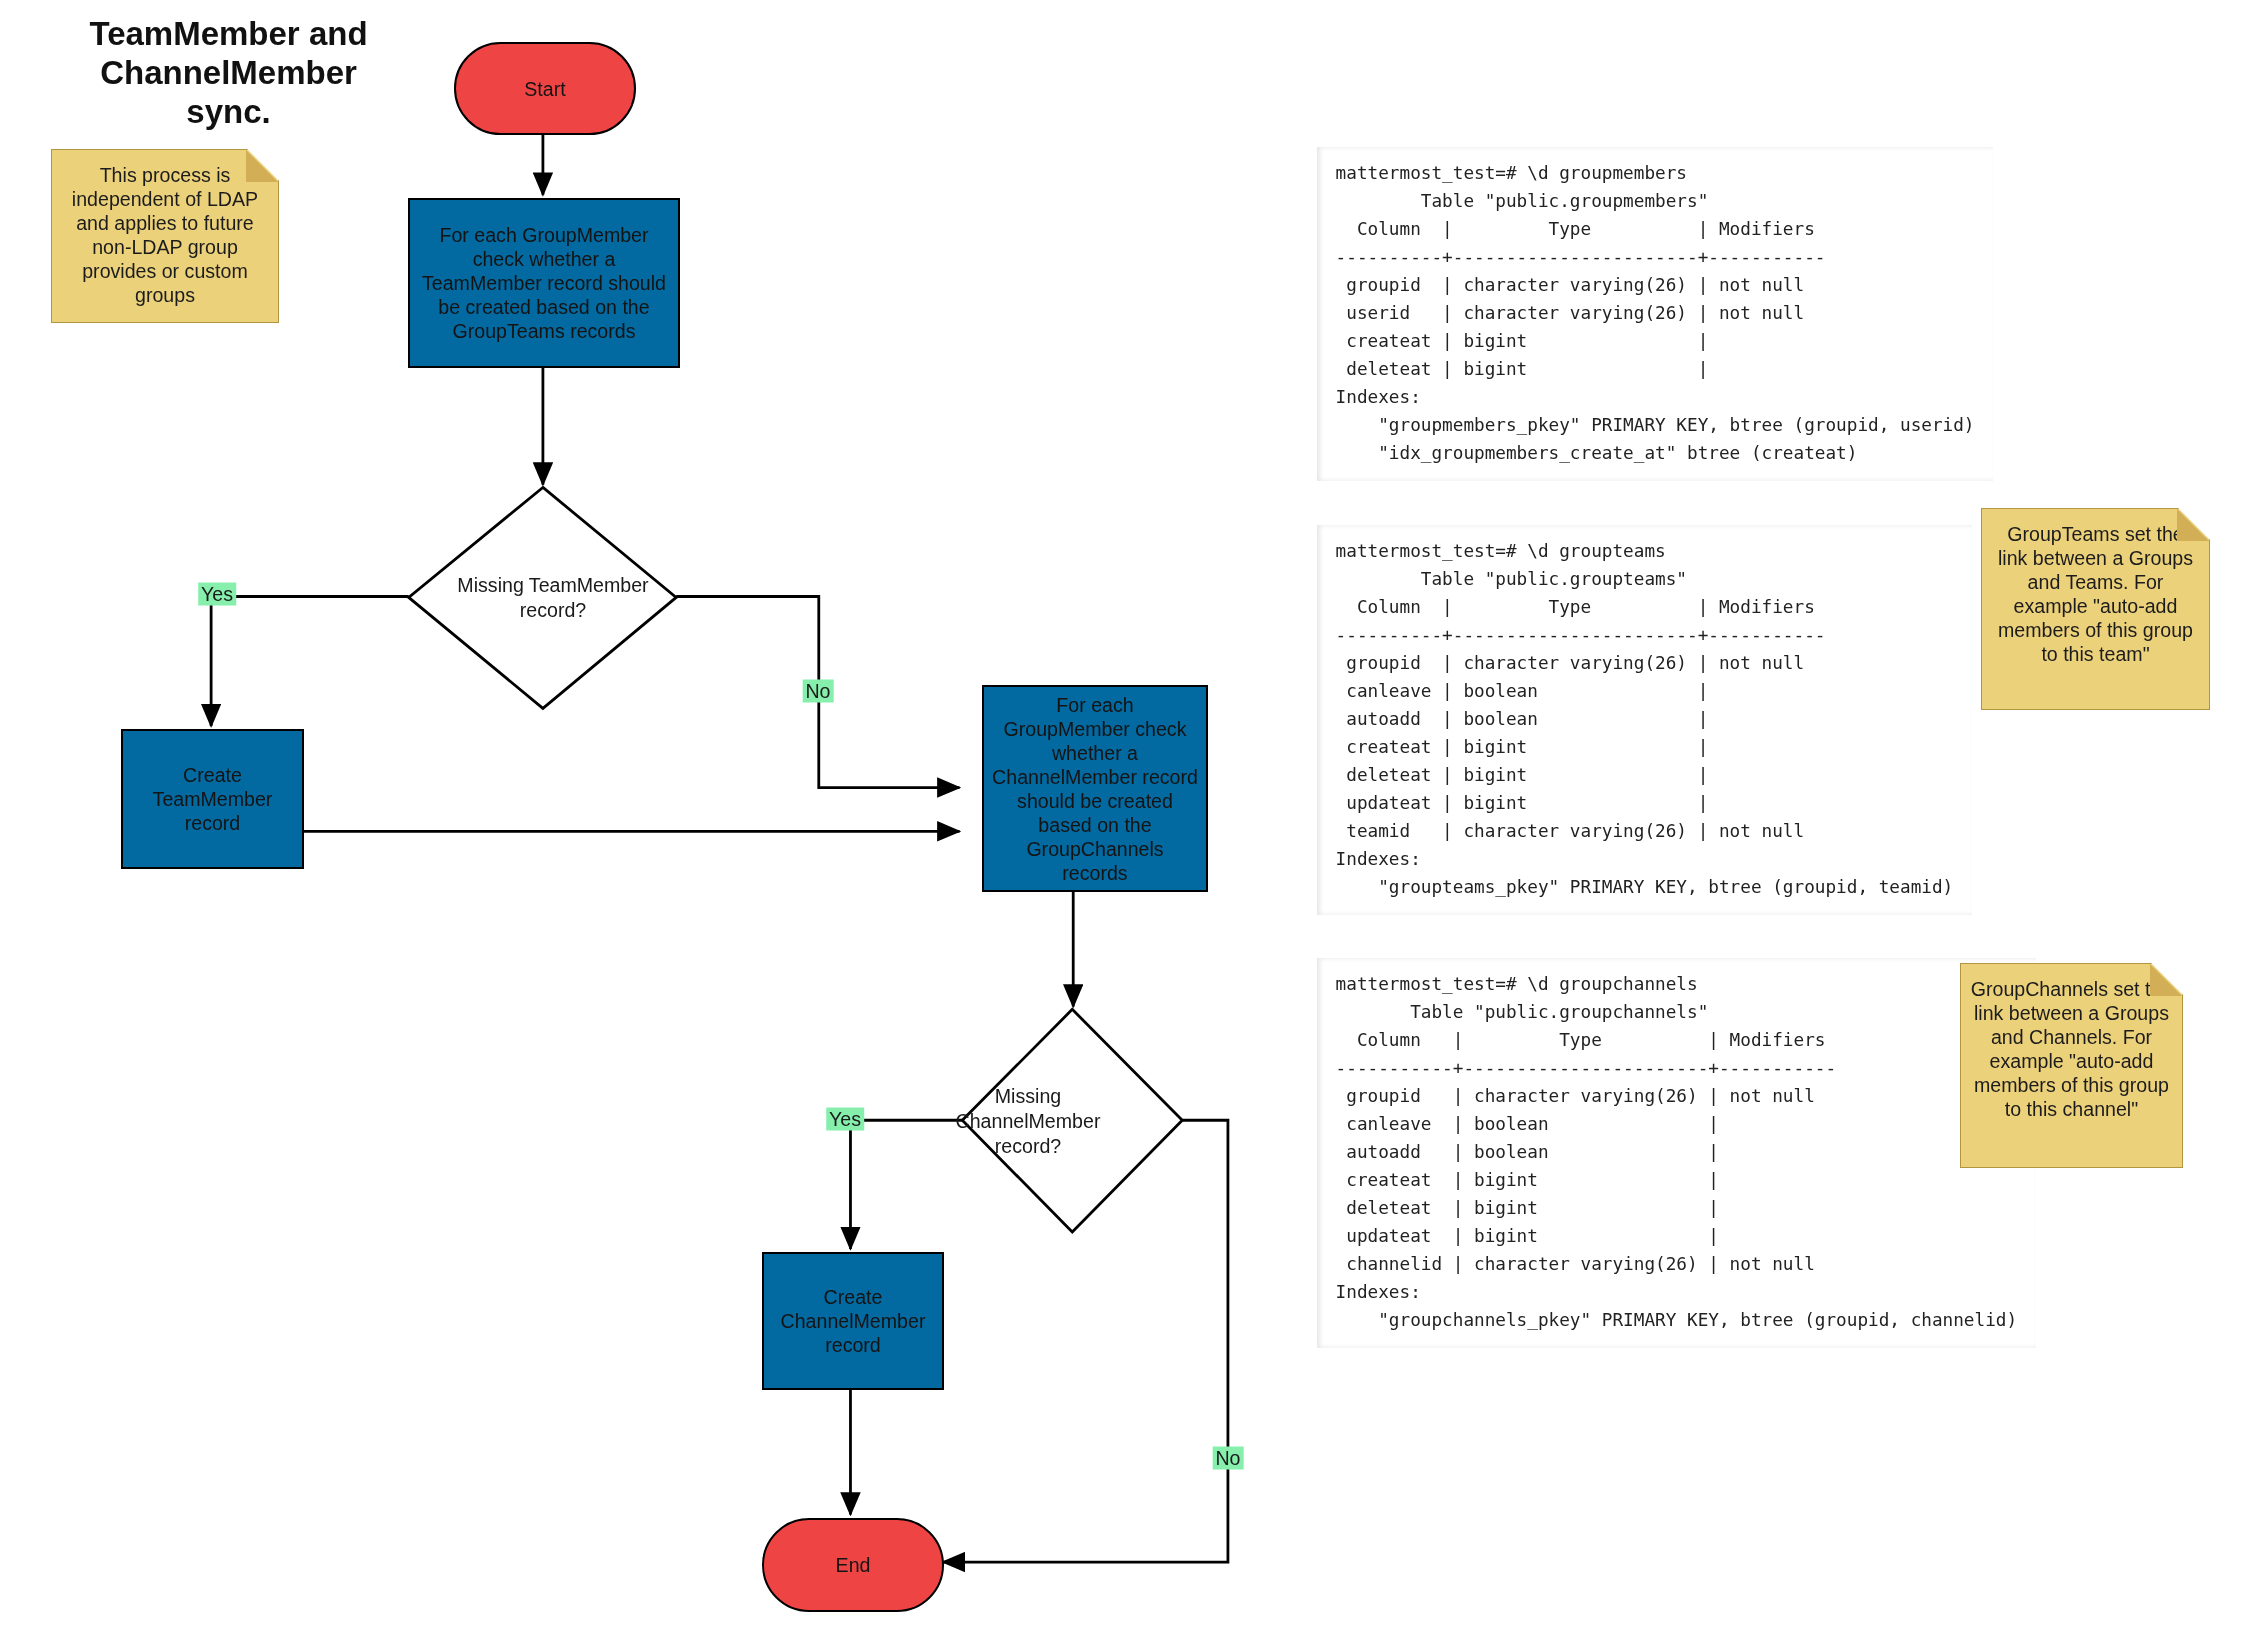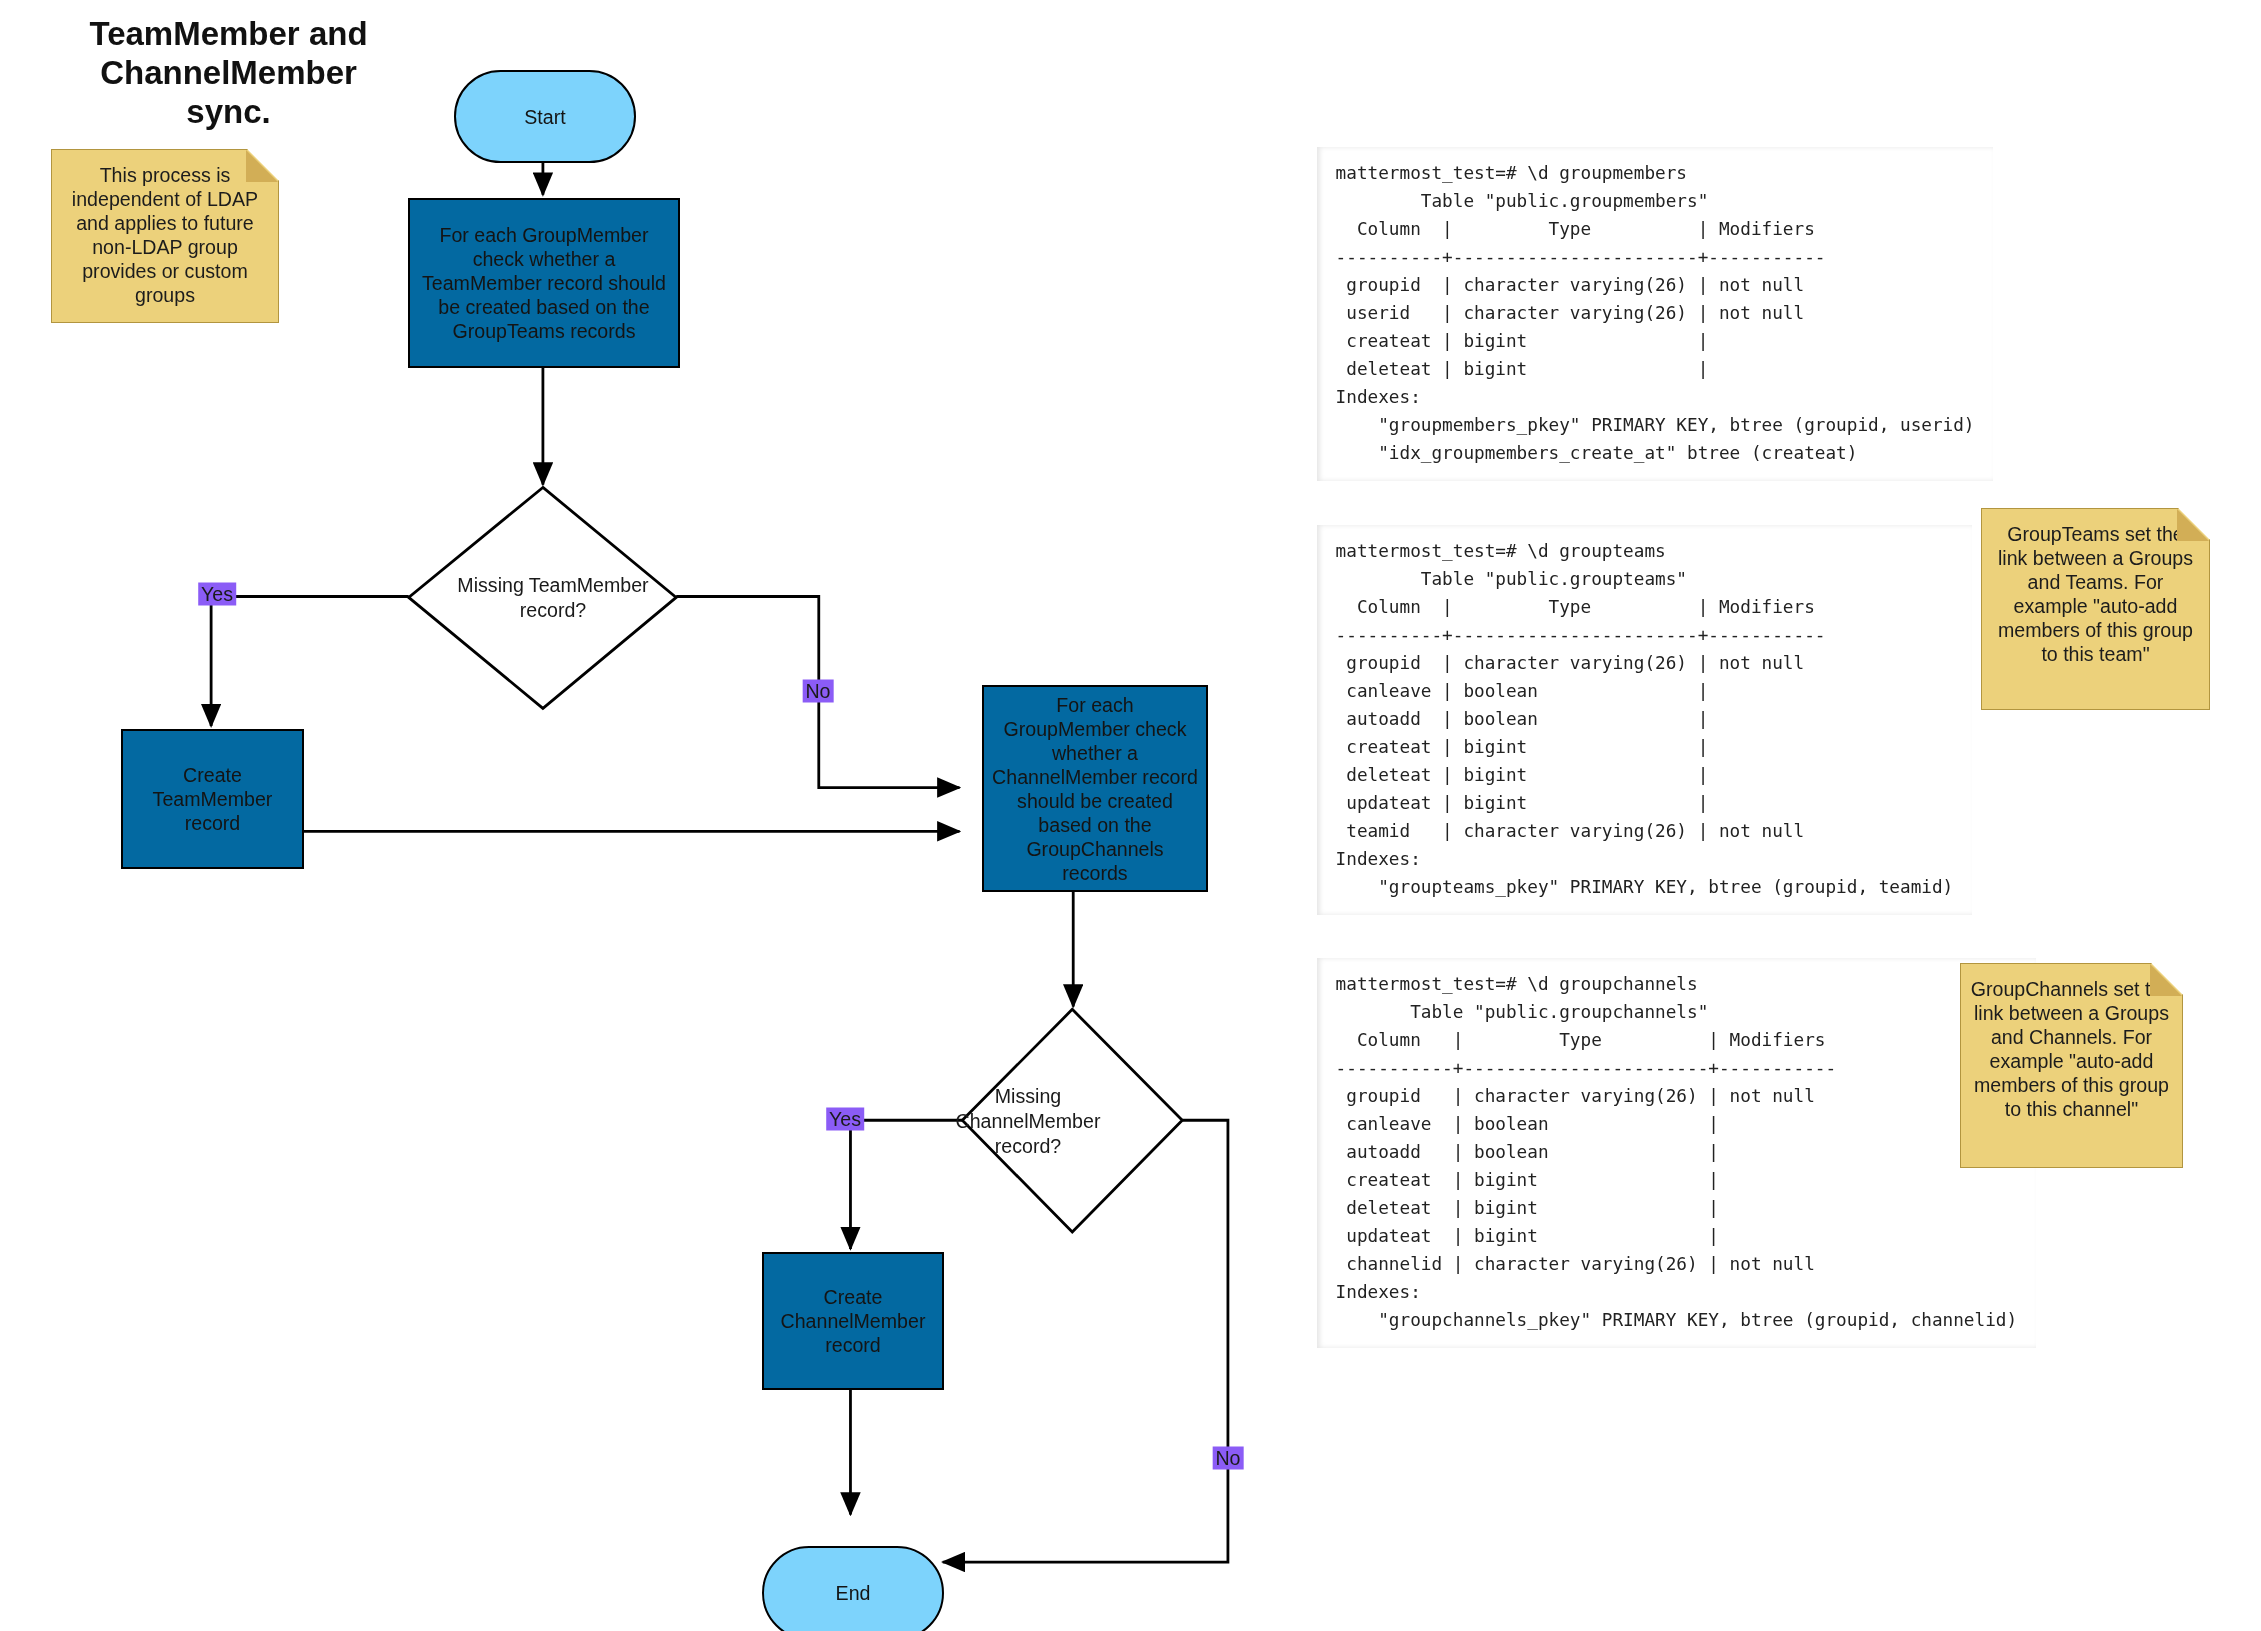--- a/index.html
+++ b/index.html
@@ -4,24 +4,24 @@
 <style>
   html,body{margin:0;padding:0;background:#ffffff;}
   #canvas{
     position:relative;width:2262px;height:1631px;background:#ffffff;overflow:hidden;
     font-family:"Liberation Sans", sans-serif;color:#1a1a1a;
   }
   #edges{position:absolute;left:0;top:0;width:2262px;height:1631px;z-index:1;}
   .shape{position:absolute;z-index:2;display:flex;align-items:center;justify-content:center;
          text-align:center;white-space:pre-line;font-size:19.6px;line-height:24px;color:#141414;}
   .box{background:#0369a1;border:2.8px solid #000000;}
-  .stadium{background:#7dd3fc;border:2.8px solid #000000;border-radius:47px;margin-top:28px;}
+  .stadium{background:#ef4444;border:2.8px solid #000000;border-radius:47px;}
   .diamond-label{position:absolute;z-index:3;text-align:center;white-space:pre-line;
          font-size:19.6px;line-height:25px;transform:translate(-50%,-50%);}
-  .edge-label{position:absolute;z-index:4;background:#8b5cf6;padding:0 2.8px;font-size:19.6px;
+  .edge-label{position:absolute;z-index:4;background:#86efac;padding:0 2.8px;font-size:19.6px;
          transform:translate(-50%,-50%);}
   .page-title{position:absolute;z-index:2;font-size:33px;line-height:39px;font-weight:bold;
          text-align:center;white-space:pre-line;color:#111111;}
   .note{position:absolute;z-index:2;background:#ecd17b;border:0.9px solid #b2953f;
         box-shadow:1.9px 2.8px 3.7px rgba(120,100,40,0.35);
         clip-path:polygon(0 0, calc(100% - 32px) 0, 100% 32px, 100% 100%, 0 100%);
         display:flex;align-items:flex-start;justify-content:center;}
   .note-fold{position:absolute;top:0;right:0;width:32px;height:32px;background:#d2ae56;
         clip-path:polygon(0 0, 100% 100%, 0 100%);z-index:3;}
   .note-text{position:relative;z-index:2;text-align:center;white-space:pre-line;

